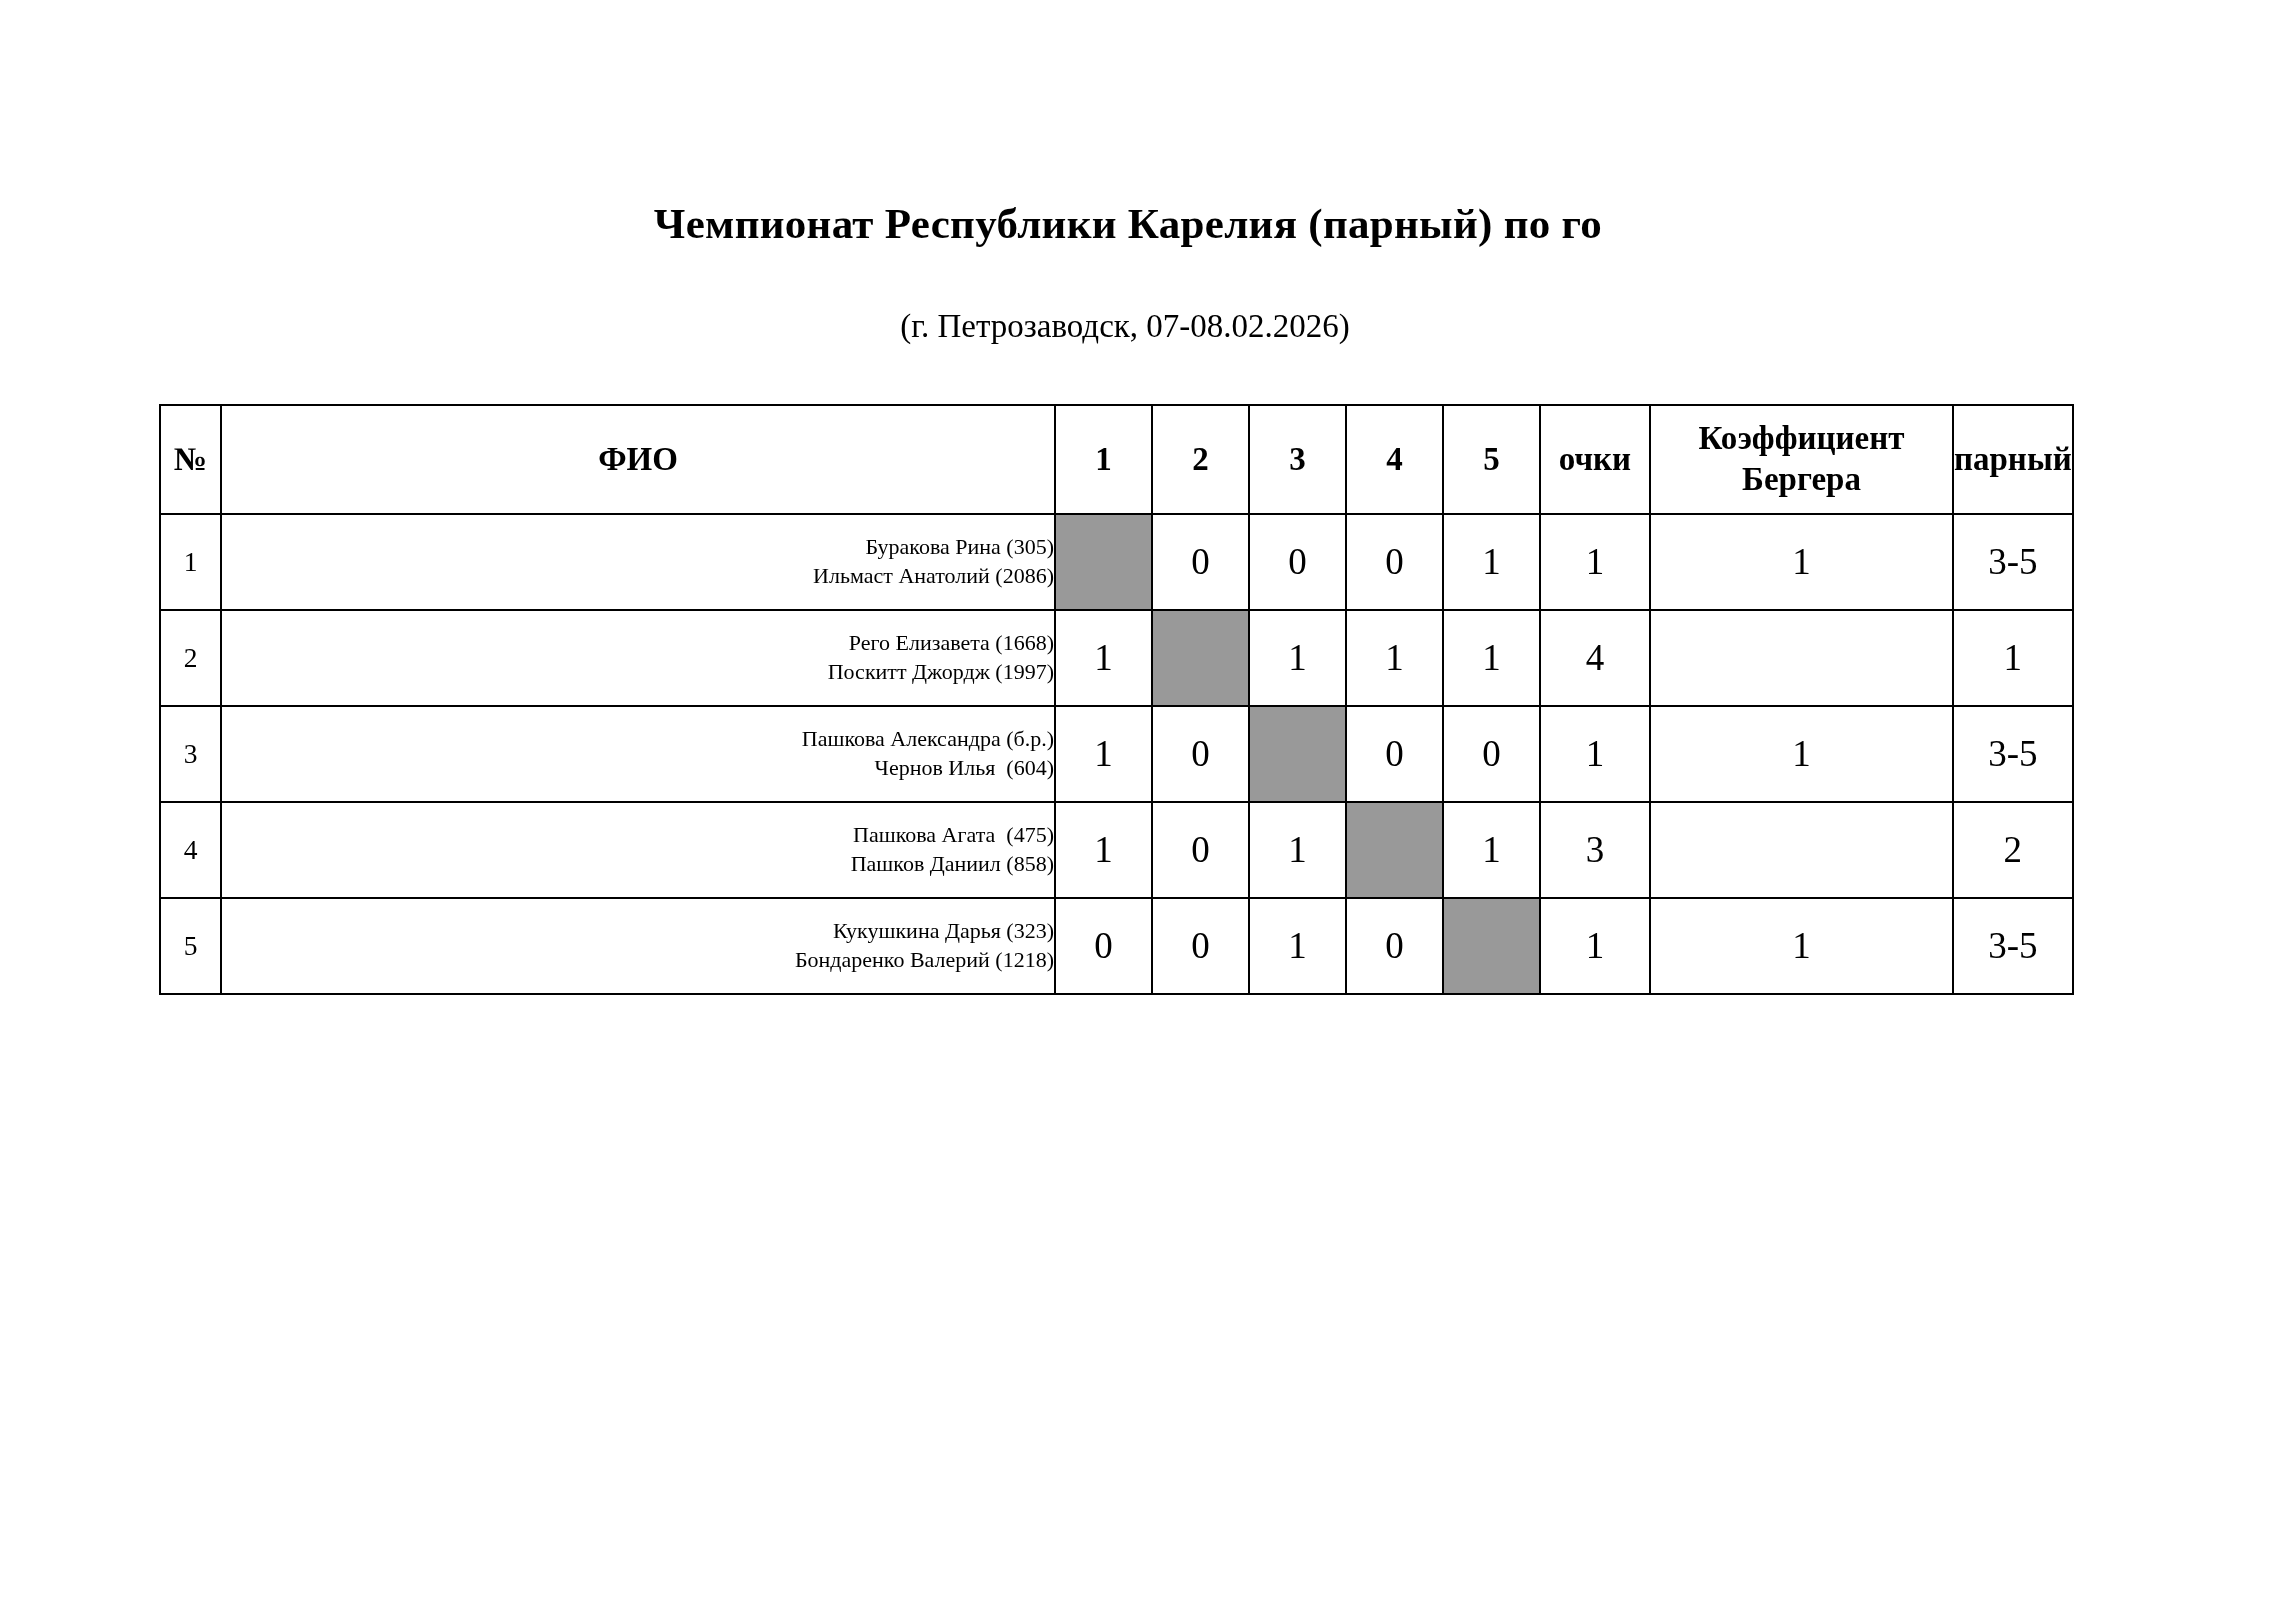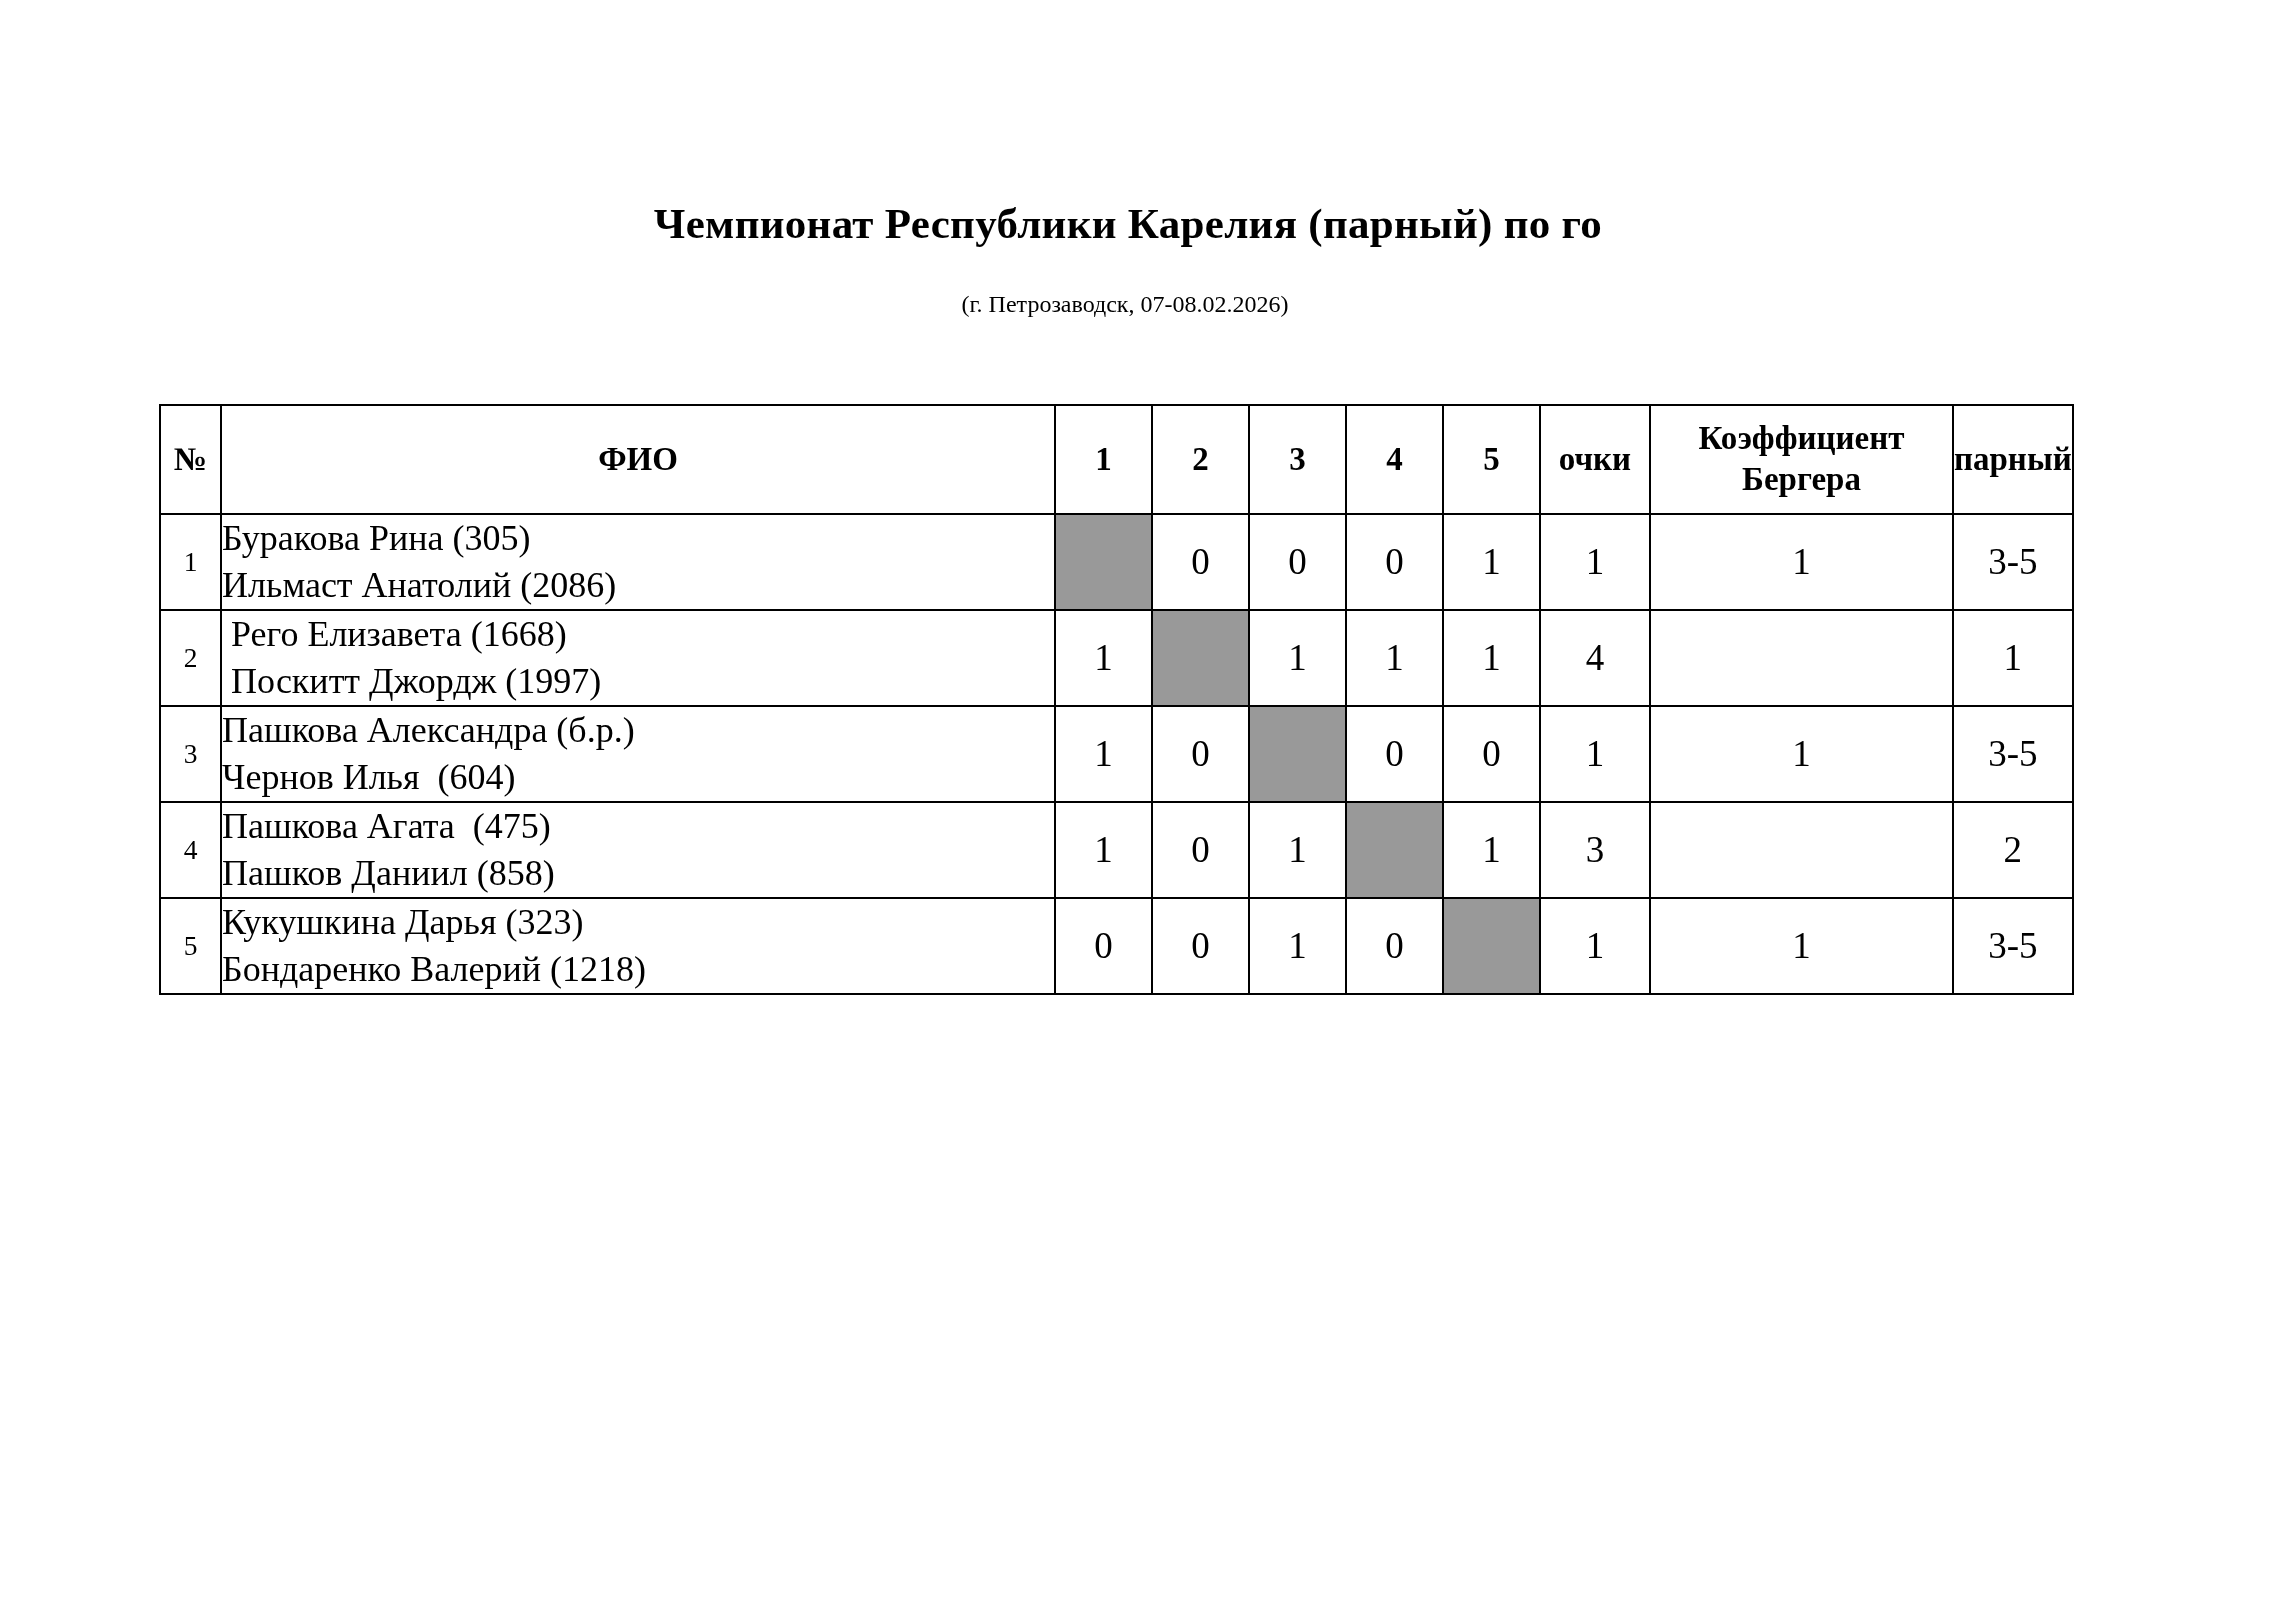--- a/index.html
+++ b/index.html
@@ -21,25 +21,25 @@
     left: 0;
     width: 2250px;
     margin: 3px;
     text-align: center;
     font-size: 43px;
     font-weight: bold;
     letter-spacing: 0.3px;
   }
   .subtitle {
     position: absolute;
-    top: 291px;
+    top: 308px;
     left: 0;
     width: 2250px;
     text-align: center;
-    font-size: 24px;
+    font-size: 33px;
     font-weight: normal;
   }
   table.crosstable {
     position: absolute;
     left: 159px;
     top: 404px;
     border-collapse: collapse;
     table-layout: fixed;
     background: #ffffff;
   }
@@ -56,24 +56,24 @@
     text-align: center;
     vertical-align: middle;
     line-height: 1.25;
   }
   td.cell-num {
     font-size: 27.5px;
     text-align: center;
     vertical-align: middle;
   }
   td.cell-name {
-    font-size: 36px;
-    text-align: left;
-    vertical-align: middle;
-    padding-left: 0;
+    font-size: 22px;
+    text-align: right;
+    vertical-align: middle;
+    padding-left: 21px;
     line-height: 1.3;
   }
   td.cell-name div { white-space: pre-wrap; }
   td.cell-res, td.cell-pts, td.cell-berger, td.cell-place {
     font-size: 37px;
     text-align: center;
     vertical-align: middle;
   }
   td.diag { background: #999999; }
 </style>

